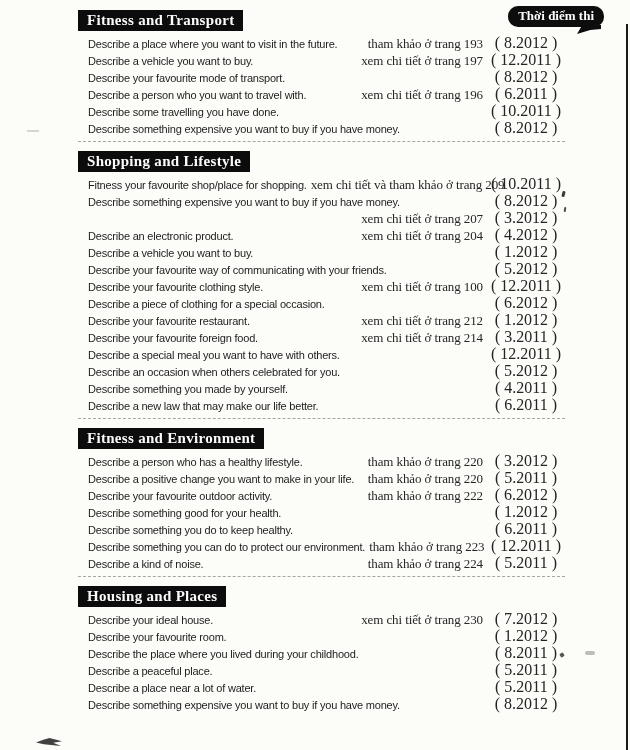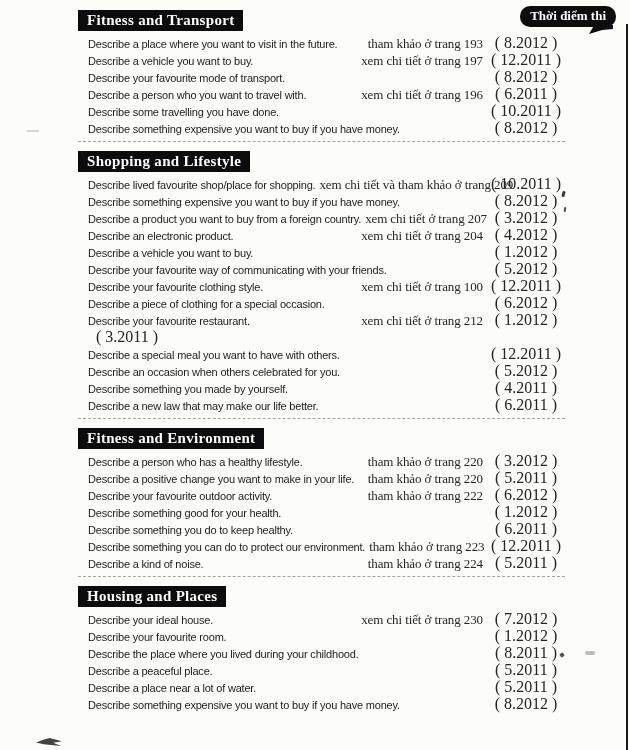--- a/index.html
+++ b/index.html
@@ -13,21 +13,21 @@
   .page { position:absolute; inset:0; }
 
   
   .scan-line {
     position:absolute; left:626px; top:24px; width:2px; height:726px;
     background:#191919;
   }
 
   
   .time-badge {
-    position:absolute; top:6px; right:14px;
+    position:absolute; top:6px; right:26px;
     background:#0d0d0d; color:#fdfdfd;
     font-family:"Liberation Serif", serif; font-weight:bold;
     font-size:13px; line-height:16px;
     padding:2px 10px 3px; border-radius:10px;
     z-index:2;
   }
   .badge-tail {
     position:absolute; right:3px; bottom:-7px;
     width:24px; height:9px; background:#0d0d0d;
     clip-path: polygon(0 100%, 22% 0, 100% 0, 100% 45%, 55% 55%);
@@ -112,29 +112,28 @@
         </div><div class="row">
           <span class="desc">Describe some travelling you have done.</span>
           <span class="ref"></span>
           <span class="date">( 10.2011 )</span>
         </div><div class="row">
           <span class="desc">Describe something expensive you want to buy if you have money.</span>
           <span class="ref"></span>
           <span class="date">( 8.2012 )</span>
         </div></section>
       <section class="section"><div class="sec-badge"><span>Shopping and Lifestyle</span></div><div class="row">
-          <span class="desc">Describe lived favourite shop/place for shopping.</span>
+          <span class="desc">Fitness your favourite shop/place for shopping.</span>
           <span class="ref">xem chi tiết và tham khảo ở trang 209</span>
           <span class="date">( 10.2011 )</span>
         </div><div class="row">
           <span class="desc">Describe something expensive you want to buy if you have money.</span>
           <span class="ref"></span>
           <span class="date">( 8.2012 )</span>
         </div><div class="row">
-          <span class="desc">Describe a product you want to buy from a foreign country.</span>
           <span class="ref">xem chi tiết ở trang 207</span>
           <span class="date">( 3.2012 )</span>
         </div><div class="row">
           <span class="desc">Describe an electronic product.</span>
           <span class="ref">xem chi tiết ở trang 204</span>
           <span class="date">( 4.2012 )</span>
         </div><div class="row">
           <span class="desc">Describe a vehicle you want to buy.</span>
           <span class="ref"></span>
           <span class="date">( 1.2012 )</span>
@@ -148,20 +147,22 @@
           <span class="date">( 12.2011 )</span>
         </div><div class="row">
           <span class="desc">Describe a piece of clothing for a special occasion.</span>
           <span class="ref"></span>
           <span class="date">( 6.2012 )</span>
         </div><div class="row">
           <span class="desc">Describe your favourite restaurant.</span>
           <span class="ref">xem chi tiết ở trang 212</span>
           <span class="date">( 1.2012 )</span>
         </div><div class="row">
+          <span class="desc">Describe your favourite foreign food.</span>
+          <span class="ref">xem chi tiết ở trang 214</span>
           <span class="date">( 3.2011 )</span>
         </div><div class="row">
           <span class="desc">Describe a special meal you want to have with others.</span>
           <span class="ref"></span>
           <span class="date">( 12.2011 )</span>
         </div><div class="row">
           <span class="desc">Describe an occasion when others celebrated for you.</span>
           <span class="ref"></span>
           <span class="date">( 5.2012 )</span>
         </div><div class="row">

